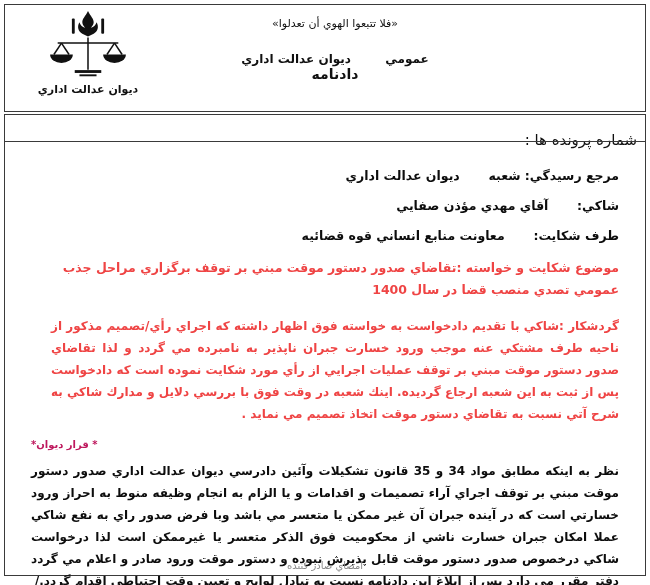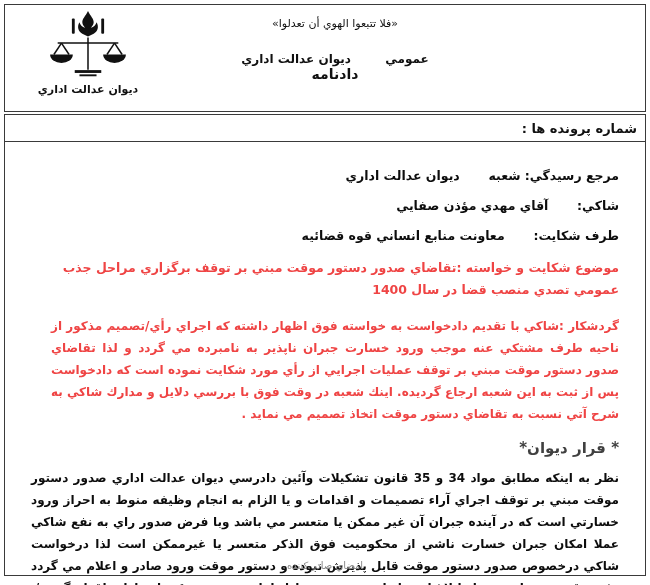--- a/index.html
+++ b/index.html
@@ -97,24 +97,23 @@
     left: 4px;
     top: 114px;
     width: 642px;
     height: 462px;
     border: 1px solid #3a3a3a;
     box-sizing: border-box;
   }
   .case-no {
     position: absolute;
     right: 8px;
-    top: 6px;
-    font-size: 13px;
-    color: #111;
-    font-weight: bold;
+    top: 16px;
+    font-size: 15px;
+    color: #111;
   }
   .rule {
     position: absolute;
     left: 0;
     top: 26px;
     width: 100%;
     border-top: 1px solid #3a3a3a;
   }
 
   .content {
@@ -146,25 +145,25 @@
   .para {
     font-size: 12px;
     line-height: 22px;
     text-align: justify;
     margin-top: 14px;
     color: #ef4444;
     font-weight: bold;
     margin-left: 20px;
   }
   .verdict-title {
-    text-align: right;
-    font-size: 15px;
+    text-align: left;
+    font-size: 10px;
     font-weight: bold;
     margin-top: 14px;
-    color: #404040;
+    color: #be185d;
   }
   .para2 {
     font-size: 12px;
     line-height: 22px;
     text-align: justify;
     margin-top: 10px;
     color: #0d0d0d;
     font-weight: bold;
   }
 

